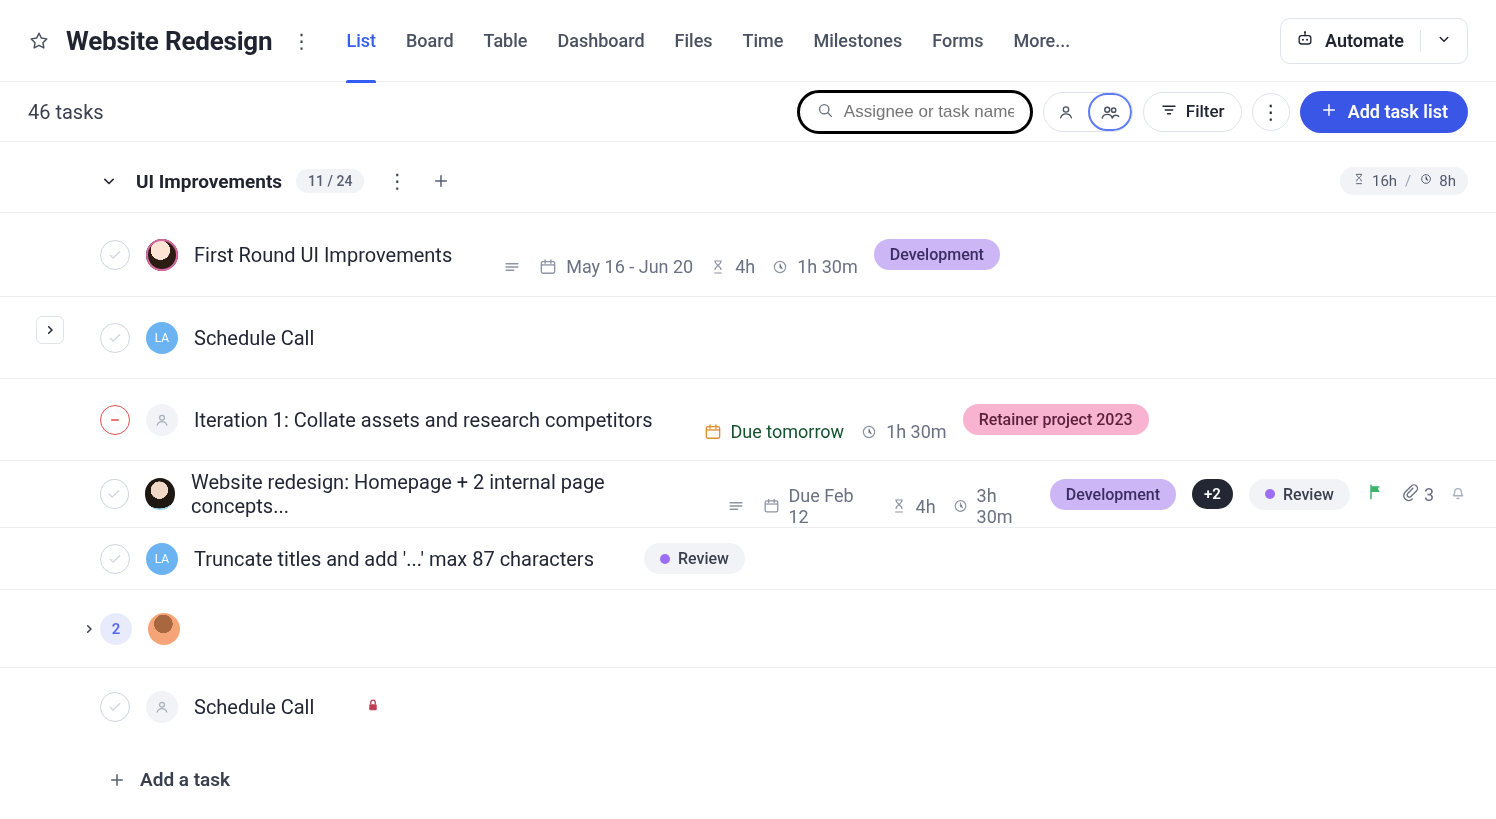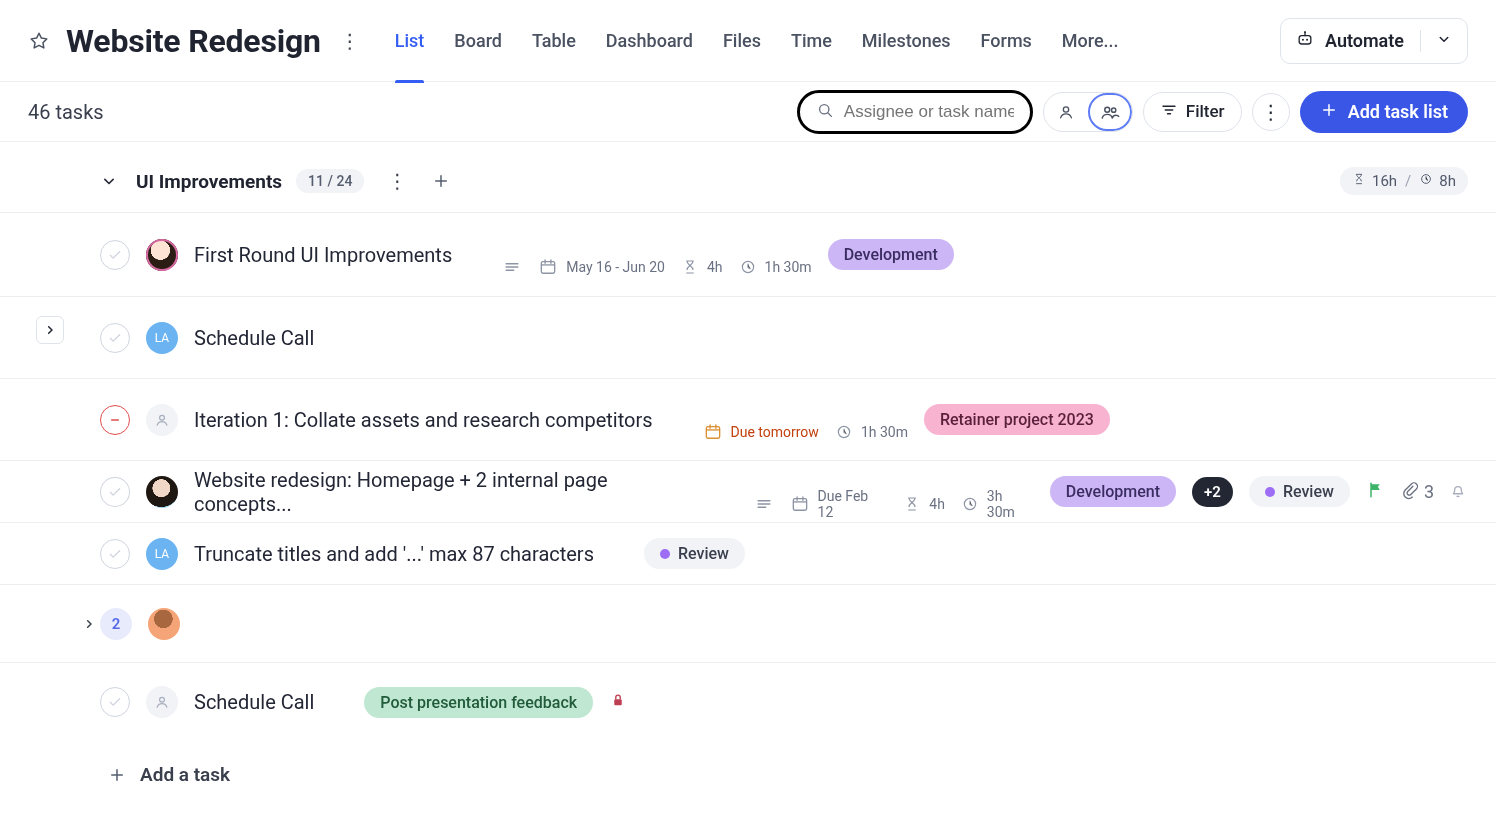--- a/index.html
+++ b/index.html
@@ -1,20 +1,20 @@
 <!DOCTYPE html>
 <html><head>
 <meta charset="utf-8">
 <style>
   * { box-sizing: border-box; margin: 0; padding: 0; }
   html, body { width: 1496px; height: 819px; background: #fff; font-family: -apple-system, BlinkMacSystemFont, "Segoe UI", Roboto, Helvetica, Arial, sans-serif; color: #1f2430; }
 
   .topbar { display: flex; align-items: center; height: 82px; padding: 0 28px; border-bottom: 1px solid #eceef2; gap: 10px; }
   .star { width: 22px; height: 22px; color: #4a5161; }
-  .project-title { font-size: 32px; font-weight: 700; margin-left: 6px; letter-spacing: -0.2px; }
+  .project-title { font-size: 26px; font-weight: 700; margin-left: 6px; letter-spacing: -0.2px; }
   .dots-vert-btn { width: 30px; height: 30px; display: inline-flex; align-items: center; justify-content: center; border-radius: 6px; color: #3a3f4d; cursor: pointer; margin-left: 4px; font-size: 20px; }
 
   .tabs { display: flex; align-items: stretch; gap: 30px; margin-left: 20px; height: 82px; }
   .tab { display: flex; align-items: center; font-size: 18px; font-weight: 500; color: #4a5161; cursor: pointer; position: relative; }
   .tab.active { color: #345df3; }
   .tab.active::after { content:""; position:absolute; left:0; right:0; bottom:-1px; height:3px; background:#345df3; border-radius:2px 2px 0 0; }
 
   .topbar-right { margin-left: auto; display: flex; gap: 14px; }
   .automate-btn { display: inline-flex; align-items: center; gap: 10px; border: 1px solid #dfe3ea; border-radius: 10px; padding: 10px 14px; font-size: 18px; font-weight: 600; color: #1f2430; cursor: pointer; }
   .automate-splitter { width: 1px; height: 22px; background: #dfe3ea; margin: 0 4px 0 6px; }
@@ -65,23 +65,23 @@
   .avatar.photo1 { background: radial-gradient(circle at 45% 35%, #fee4d5 0 35%, #2b1d14 36% 75%, #d76aa3 76% 100%); box-shadow: inset 0 0 0 2px #d76aa3; }
   .avatar.initials-la { background: #6bb4f1; color: #fff; font-size: 12px; }
   .avatar.placeholder { background: #f1f3f7; }
   .avatar.placeholder svg { color: #a7aebc; }
   .avatar.photo2 { background: radial-gradient(circle at 48% 38%, #f1d7c5 0 34%, #1f1712 35% 72%, #9cd1ea 73% 100%); }
   .avatar.photo3 { background: radial-gradient(circle at 48% 34%, #a8673e 0 34%, #f5a477 35% 100%); }
   .count-avatar { background: #e8ebfb; color: #5668e8; font-size: 15px; font-weight: 600; }
 
   .task-title { font-size: 20px; color: #232735; }
 
-  .meta { display: inline-flex; align-items: center; gap: 8px; color: #6a7182; font-size: 14px; margin-top: 24px; }
+  .meta { display: inline-flex; align-items: center; gap: 8px; color: #6a7182; font-size: 18px; margin-top: 24px; }
   .meta svg { color: #8d94a4; }
-  .meta.due-soon { color: #c2410c; }
+  .meta.due-soon { color: #14532d; }
   .meta.due-soon svg { color: #dc8f33; }
 
   .tag { display: inline-flex; align-items: center; padding: 6px 16px; border-radius: 20px; font-size: 16px; font-weight: 500; }
   .tag-dev { background: #ccb6f5; color: #3a2d61; }
   .tag-retainer { background: #f8b3d1; color: #5a1f3a; }
   .tag-plus { background: #222733; color: #fff; border-radius: 20px; padding: 6px 12px; font-size: 15px; font-weight: 600; }
   .tag-status { background: #f1f3f7; color: #3a3f4d; display: inline-flex; align-items: center; gap: 8px; }
   .status-dot { width: 10px; height: 10px; border-radius: 50%; background: #9d6df6; }
   .tag-green { background: #bfe7d2; color: #215b3a; }
   .row-right { margin-left: auto; display: inline-flex; align-items: center; gap: 14px; color: #6a7182; }
@@ -467,21 +467,20 @@
             <use href="#i-check"></use>
           </svg>
         </span>
       <span class="avatar placeholder">
           <svg width="18" height="18">
             <use href="#i-person"></use>
           </svg>
         </span>
       <span class="task-title">Schedule Call</span>
       <span style="width:18px"></span>
-      <span class="tag tag-green">Post presentation feedback</span>
       <span class="lock-badge"><svg width="18" height="18">
             <use href="#i-lock"></use>
           </svg></span>
     </div>
 
   </div>
 
   <div class="add-row">
     <svg width="18" height="18">
         <use href="#i-plus"></use>

